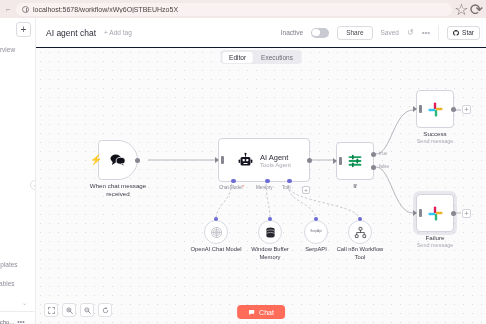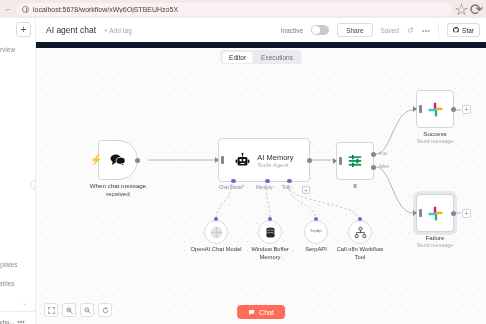--- a/index.html
+++ b/index.html
@@ -142,21 +142,21 @@
     flex: 1;
     position: relative;
     overflow: hidden;
     background: #fafafa;
   }
 
   
   .wf-header {
     height: 30px;
     background: #ffffff;
-    border-bottom: 6px solid #0f172a;
+    border-bottom: 1px solid #0f172a;
     display: flex;
     align-items: center;
     padding: 0 6px 0 10px;
     gap: 8px;
     position: relative;
     z-index: 20;
   }
   .wf-title {
     font-size: 8.5px;
     color: #2d2e3a;
@@ -523,21 +523,21 @@
             <rect x="5" y="7" width="14" height="12" rx="2.2" fill="#141420"></rect>
             <rect x="8" y="10" width="3" height="3.2" rx="0.6" fill="#fff"></rect>
             <rect x="13" y="10" width="3" height="3.2" rx="0.6" fill="#fff"></rect>
             <rect x="9" y="15.4" width="6" height="1.4" rx="0.6" fill="#fff"></rect>
             <rect x="11.3" y="3.2" width="1.4" height="3.4" fill="#141420"></rect>
             <circle cx="12" cy="2.6" r="1.5" fill="#141420"></circle>
             <rect x="2.3" y="10.5" width="2.2" height="5" rx="1" fill="#141420"></rect>
             <rect x="19.5" y="10.5" width="2.2" height="5" rx="1" fill="#141420"></rect>
           </svg>
           <div>
-            <div style="font-size:7.5px; color:#2d2e3a;">AI Memory</div>
+            <div style="font-size:7.5px; color:#2d2e3a;">AI Agent</div>
             <div style="font-size:6px; color:#a8a8b2;">Tools Agent</div>
           </div>
         </div>
         <div class="dot-out" style="right:-2.5px; top:50%; margin-top:-2.5px;"></div>
 
         <div class="ai-port" style="left:12px;"></div>
         <div class="ai-port-label" style="left:0px;">
           <span>Chat Model</span><span class="req-star">*</span>
         </div>
 

